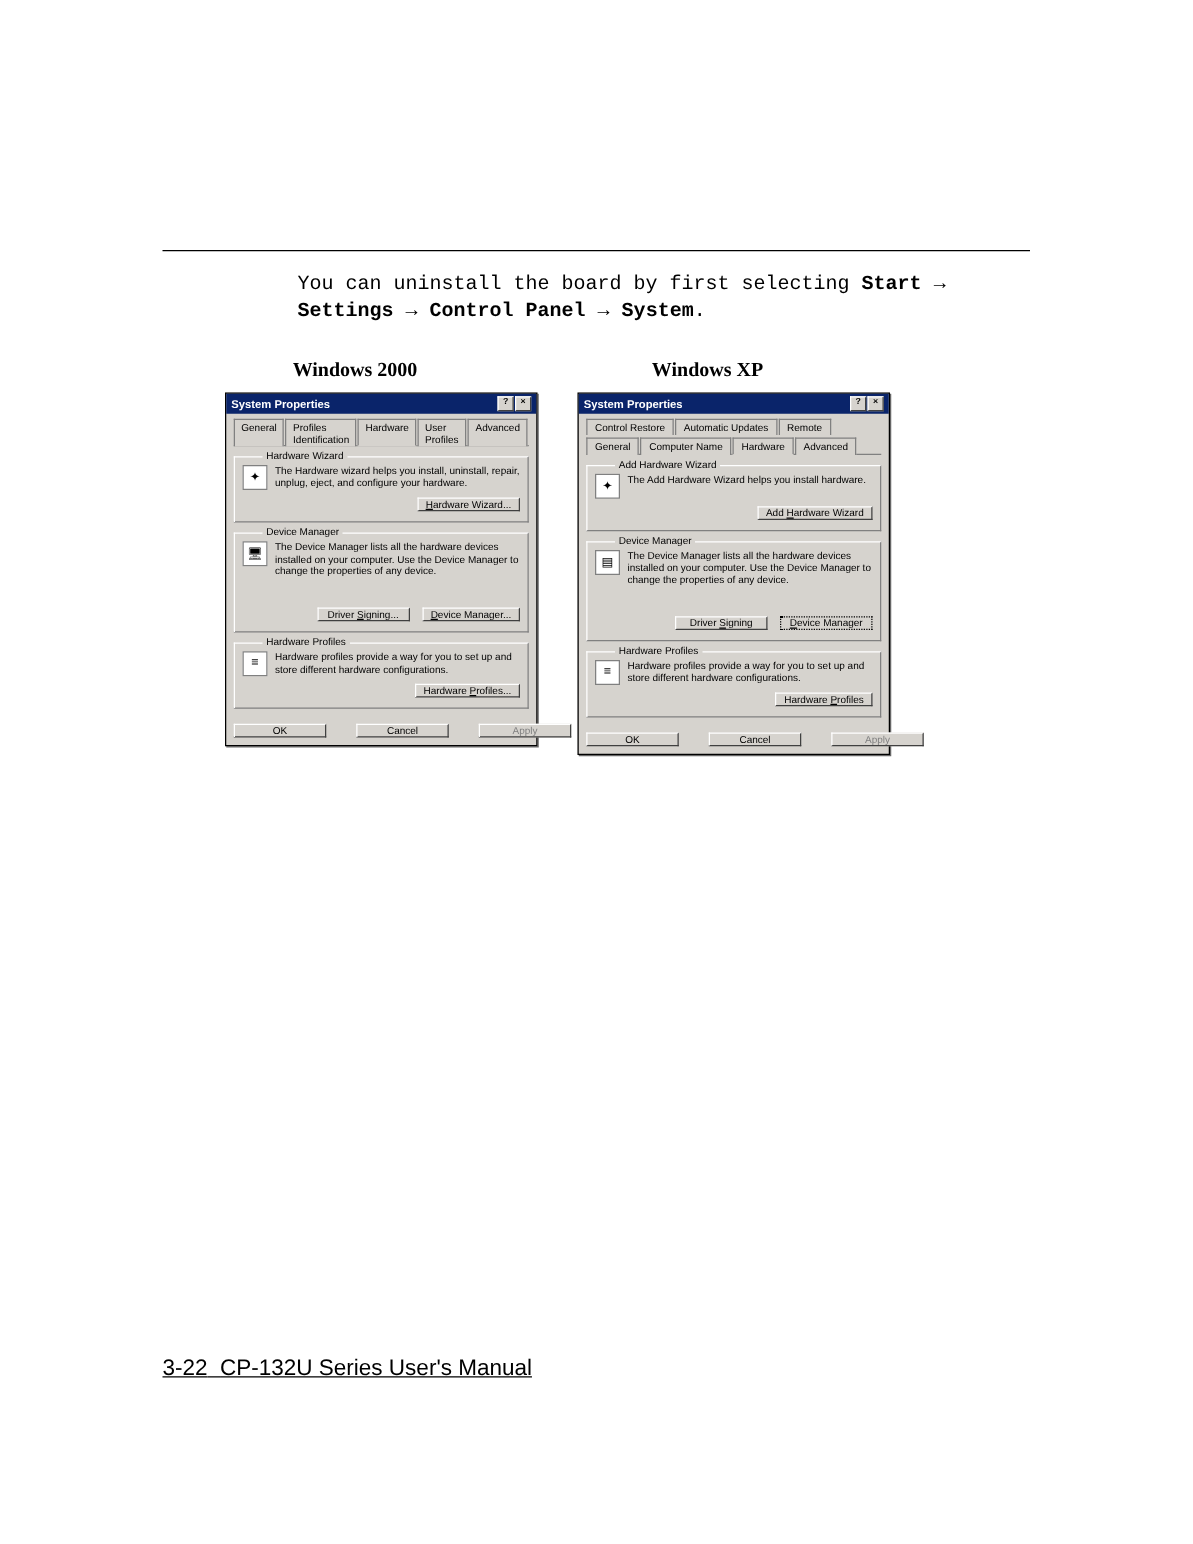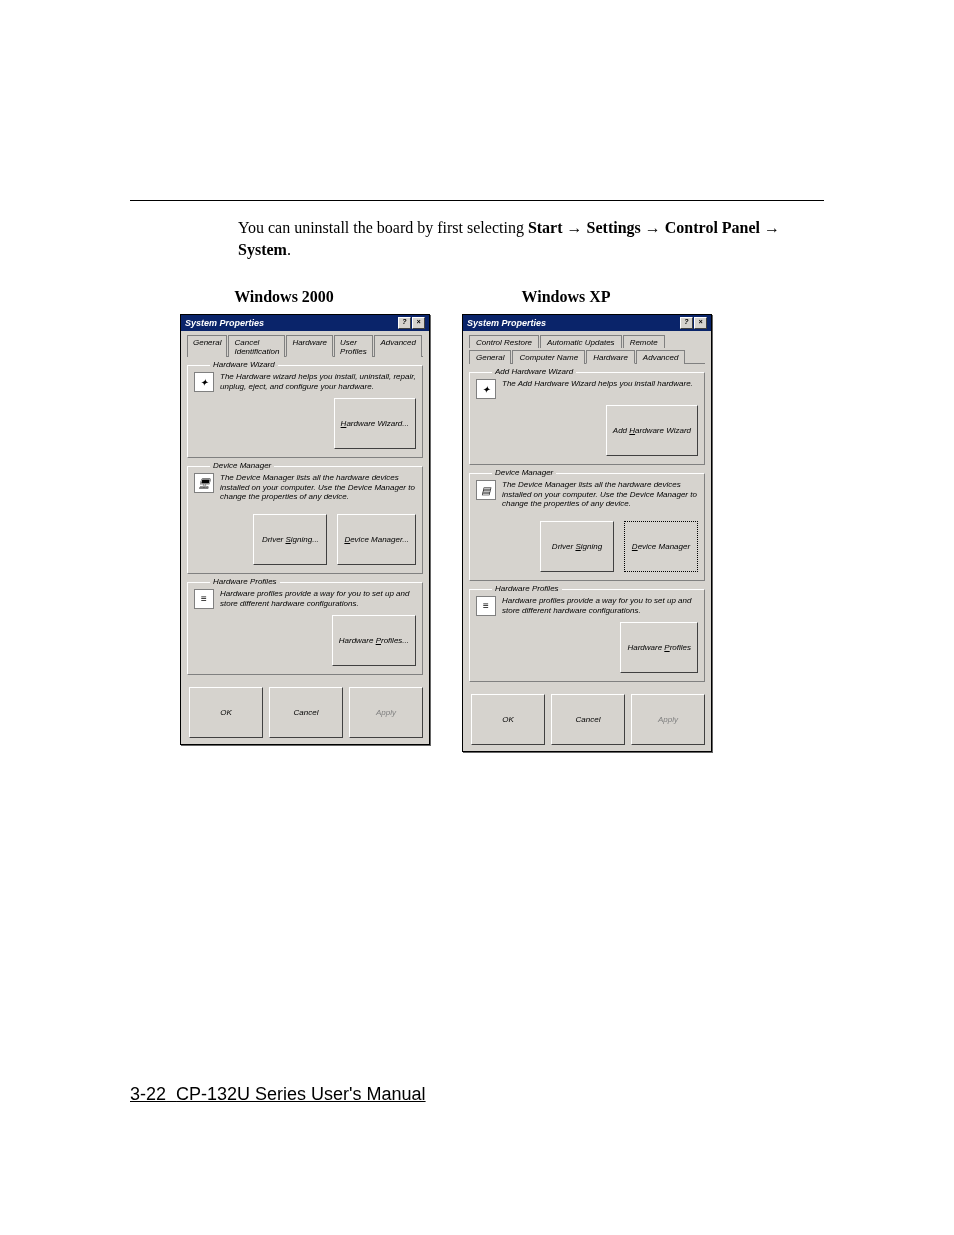--- a/index.html
+++ b/index.html
@@ -23,20 +23,21 @@
   h2.section-title {
     font-family: Arial, Helvetica, sans-serif;
     font-weight: 400;
     font-size: 26px;
     margin: 62px 0 6px 18px;
   }
   .intro {
     margin-left: 108px;
     font-size: 16px;
     line-height: 1.35;
+    font-family: Liberation Mono, monospace;
   }
   .intro b { font-weight: 700; }
   .arrow { font-weight: 700; }
   .columns {
     display: flex;
     gap: 74px;
     margin: 28px 0 0 50px;
   }
   .col { width: 208px; }
   .col-title {
@@ -49,21 +50,20 @@
   
   .dialog {
     width: 248px;
     background: #d6d3ce;
     border: 1px solid #000;
     box-shadow: 1px 1px 0 #666;
     font-family: Tahoma, Arial, sans-serif;
     font-size: 8px;
     color: #000;
     position: relative;
-    font-style: italic;
   }
   .titlebar {
     background: #0a246a;
     color: #fff;
     font-weight: 700;
     font-size: 9px;
     padding: 2px 4px;
     display: flex;
     align-items: center;
     justify-content: space-between;
@@ -112,31 +112,31 @@
   .icon {
     width:18px; height:18px; flex-shrink:0;
     background:#fff; border:1px solid #808080;
     display:flex; align-items:center; justify-content:center;
     font-size:10px;
   }
   .desc { flex:1; font-size:8px; line-height:1.2; }
   .btn {
     display:inline-block;
     min-width:60px;
-    padding:20px 6px;
+    padding:0 6px;
     background:#d6d3ce;
     border:1px solid #fff;
     border-right-color:#404040; border-bottom-color:#404040;
     text-align:center;
     font-size:8px;
   }
   .btn.disabled { color:#808080; }
   .btn-row { text-align:right; margin-top:6px; }
-  .btn-row-double { display:flex; justify-content:flex-end; gap:10px; margin-top:12px; }
-  .bottom-btns { display:flex; justify-content:flex-end; gap:6px; padding:6px 6px 6px 6px; }
+  .btn-row-double { display:flex; justify-content:flex-end; gap:10px; margin-top:24px; }
+  .bottom-btns { display:flex; justify-content:flex-start; gap:24px; padding:6px 6px 6px 6px; }
   .sel-box { border:1px dotted #000; }
 
   .footer {
     position:absolute; left:130px; bottom:130px;
     font-family: Arial, Helvetica, sans-serif;
     font-size:18px;
     text-decoration:underline;
   }
   .u { text-decoration: underline; }
 </style>
@@ -166,21 +166,21 @@
         <div class="titlebar">
           <span>System Properties</span>
           <span class="titlebar-buttons">
             <span class="tb-btn">?</span>
             <span class="tb-btn">×</span>
           </span>
         </div>
         <div class="body-area">
           <div class="tabs-row">
             <span class="tab">General</span>
-            <span class="tab">Cancel Identification</span>
+            <span class="tab">Profiles Identification</span>
             <span class="tab active">Hardware</span>
             <span class="tab">User Profiles</span>
             <span class="tab">Advanced</span>
           </div>
 
           <div class="group">
             <span class="group-title">Hardware Wizard</span>
             <div class="group-row">
               <span class="icon">✦</span>
               <span class="desc">The Hardware wizard helps you install, uninstall, repair, unplug, eject, and configure your hardware.</span>

